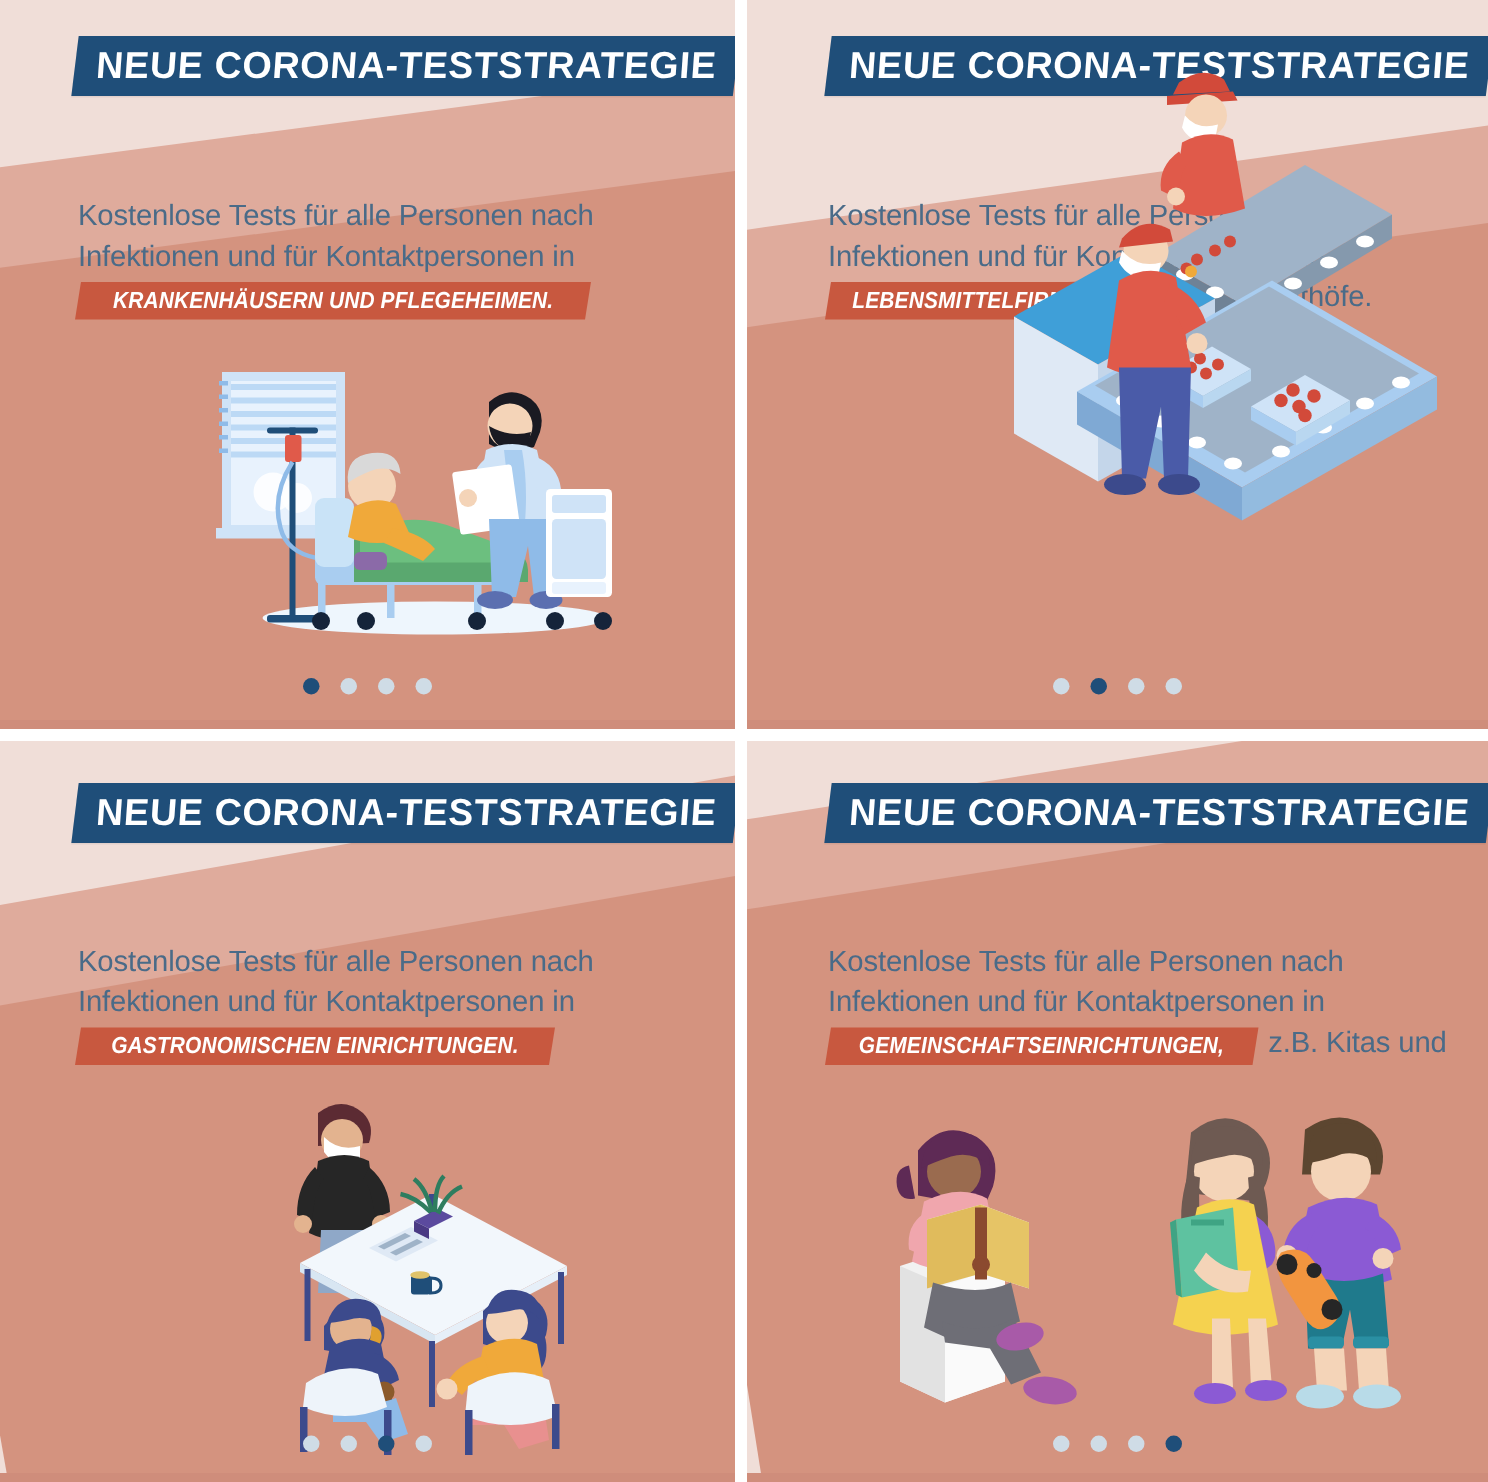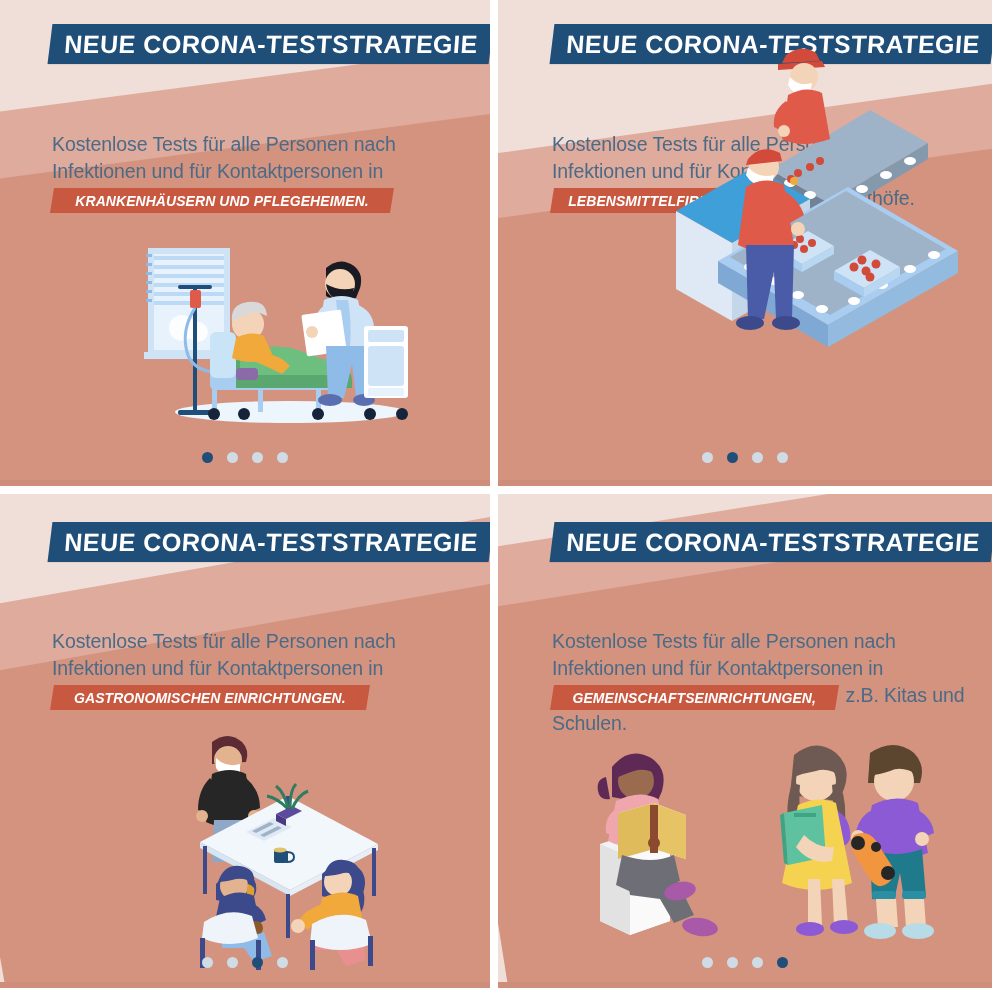--- a/index.html
+++ b/index.html
@@ -426,21 +426,20 @@
     <div class="title-banner" style="left:54px; top:28px; height:40px;">
       <span style="font-size:25px;"><span class="title-inner">NEUE CORONA-TESTSTRATEGIE</span></span>
     </div>
 
     <div class="copy" style="left:54px; top:134px; width:440px;">
       <span class="ln">Kostenlose Tests für alle Personen nach</span>
       <span class="ln">Infektionen und für Kontaktpersonen in</span>
       <span class="ln">
         <span class="hl"><i>GEMEINSCHAFTSEINRICHTUNGEN,</i></span><span class="tail">z.B. Kitas und</span>
       </span>
-      <span class="ln">Schulen.</span>
     </div>
 
     <div class="art" style="left:60px; top:245px;">
       <svg width="390" height="210" viewBox="0 0 390 210">
 
         <path d="M42 105 L82 92 L112 104 L112 182 L72 196 L42 182 Z" fill="#f2f2f2"></path>
         <path d="M42 105 L72 118 L72 196 L42 182 Z" fill="#e2e2e2"></path>
         <path d="M72 118 L112 104 L112 182 L72 196 Z" fill="#fafafa"></path>
         <path d="M54 28 q18 -22 40 -8 q16 10 10 32 l-6 14 l-44 -8 z" fill="#5e2a55"></path>
         <circle cx="78" cy="42" r="18" fill="#9a6b4f"></circle>

